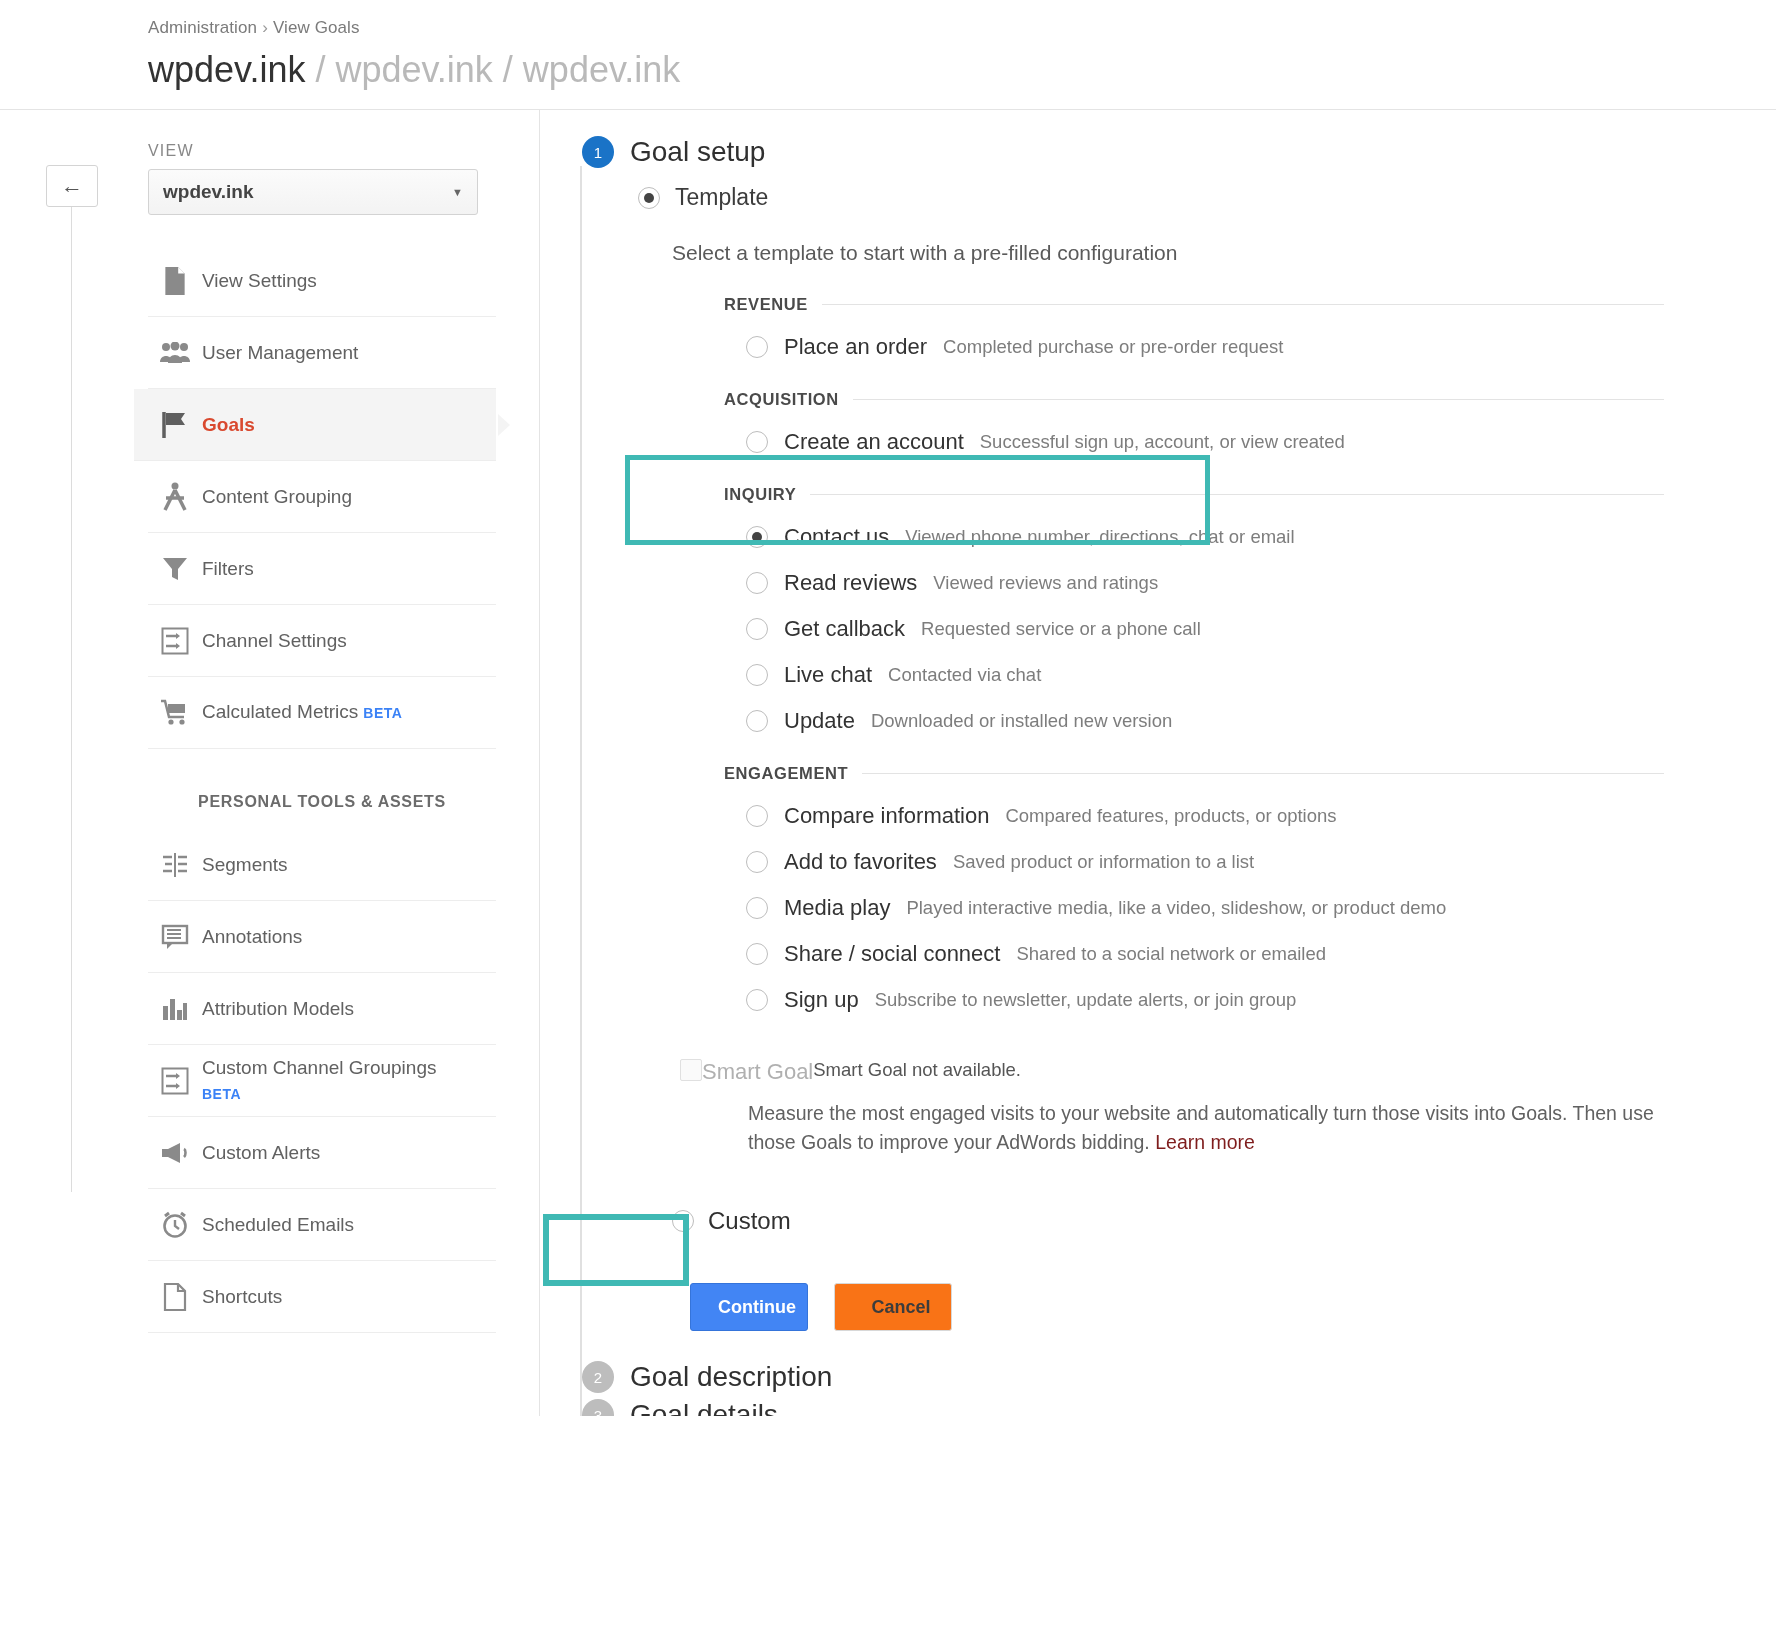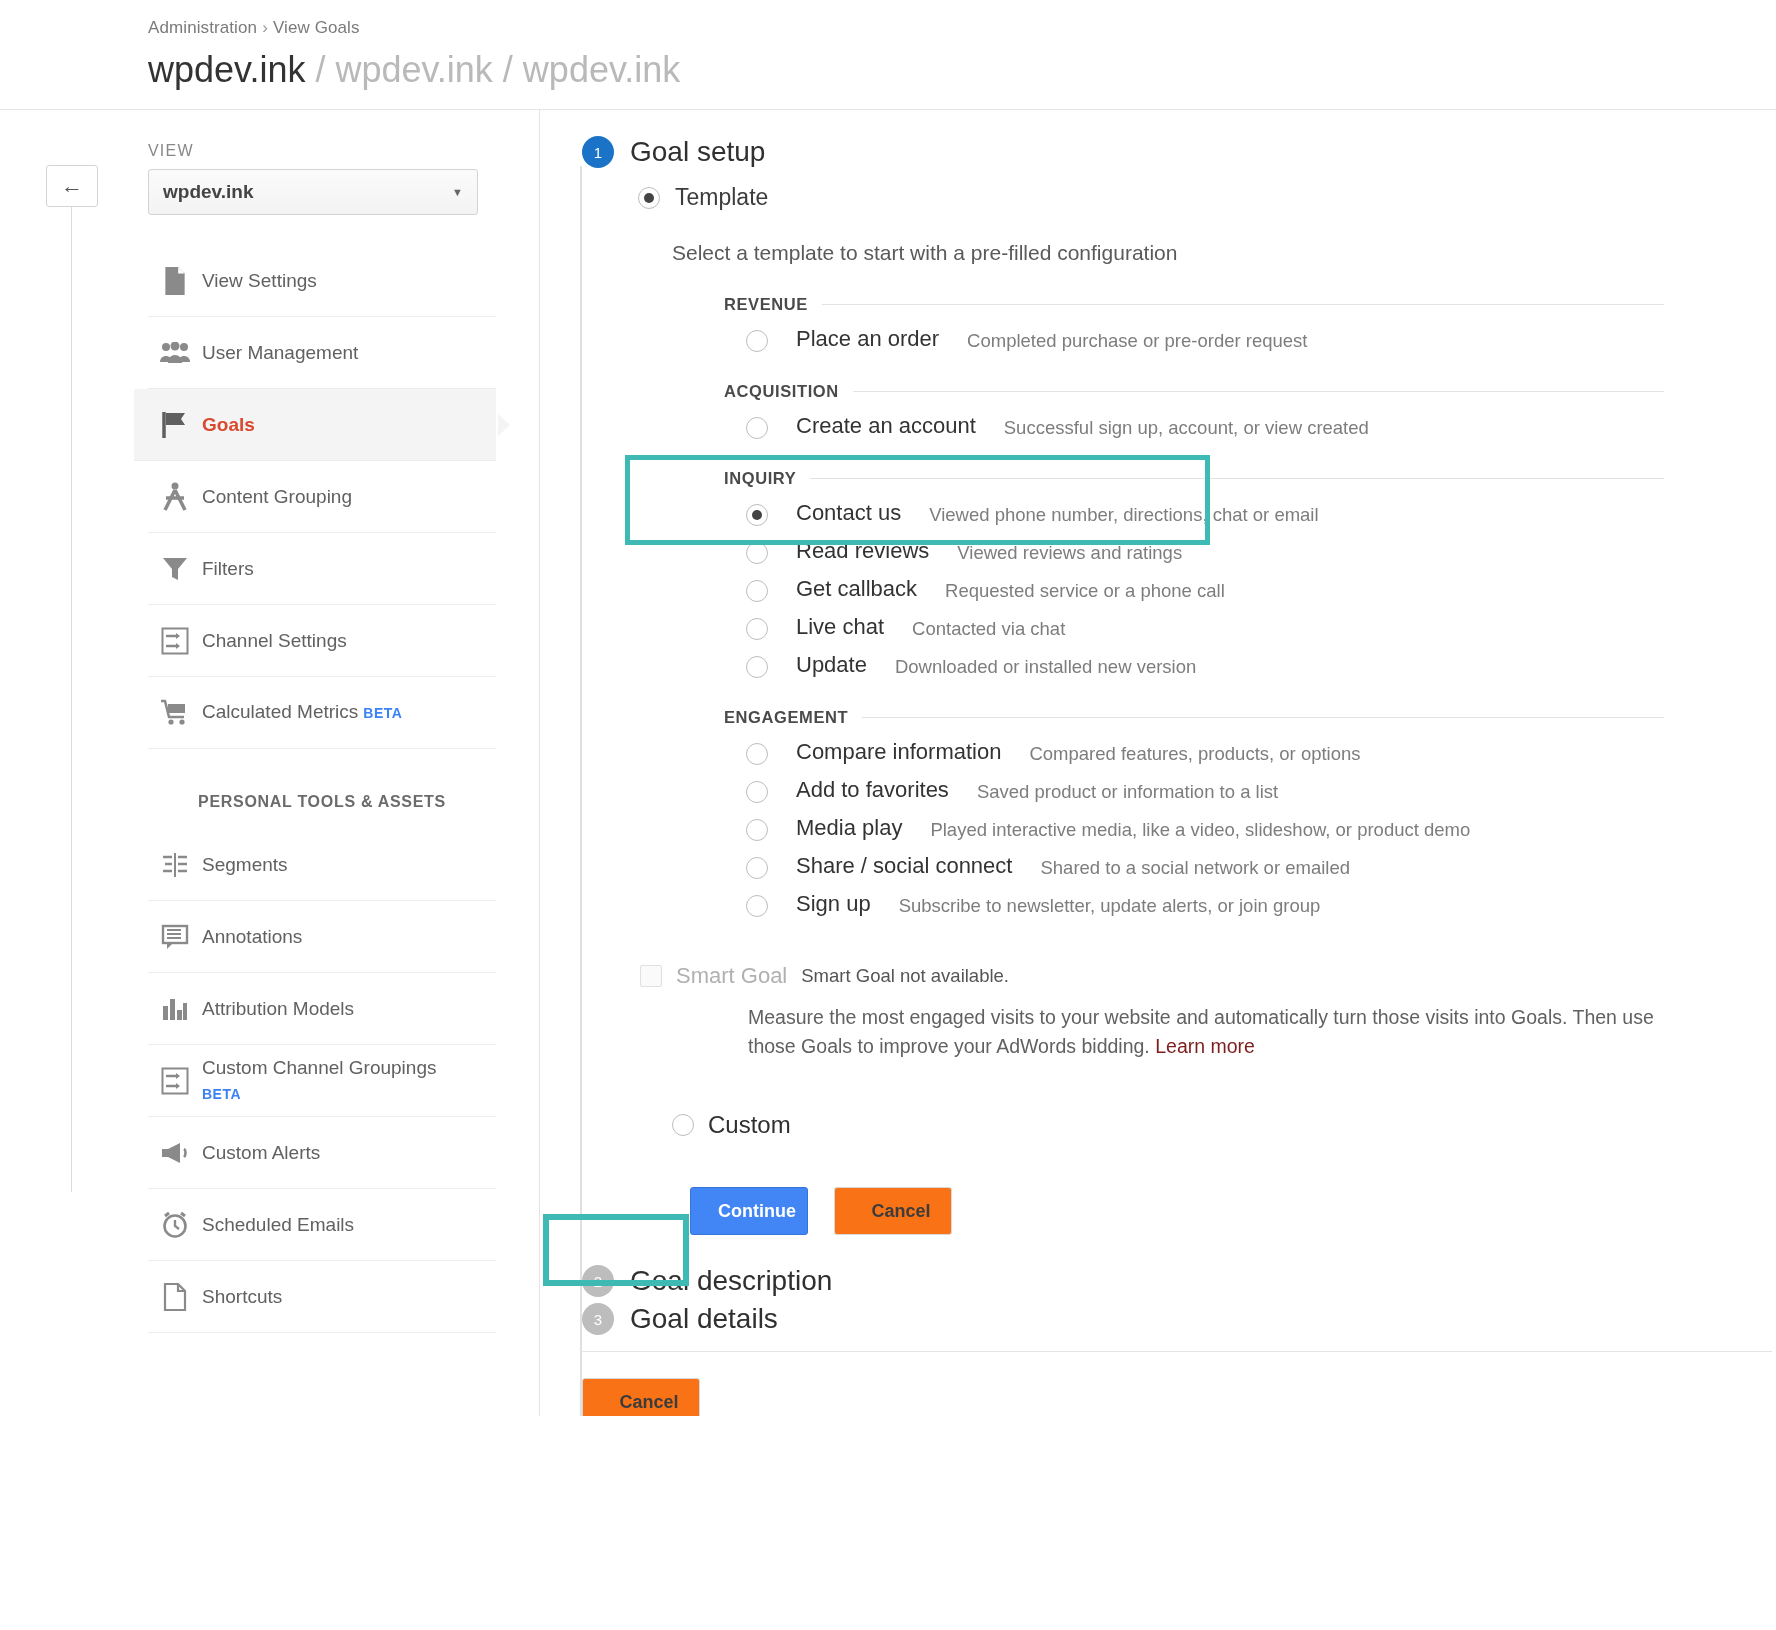--- a/index.html
+++ b/index.html
@@ -98,35 +98,35 @@
   .radio.disabled { border-color:#e0e0e0; border-radius:2px; background:#fafafa; }
 
   .tpl-label { font-size: 23px; color: #3c3c3c; }
   .help-text { font-size: 21px; color: #5a5a5a; margin: 30px 0 0 90px; }
 
   .group { margin-left: 142px; margin-top: 30px; }
   .group-head { display:flex; align-items:center; gap: 14px; width: 940px; }
   .group-head .t { font-size: 16.5px; font-weight: bold; color: #4a4a4a; letter-spacing: .6px; white-space:nowrap; }
   .group-head .ln { flex:1; height:1px; background:#e3e3e3; }
 
-  .opt { display:flex; align-items:flex-end; gap: 28px; margin-top: 12px; margin-left: 22px; }
+  .opt { display:flex; align-items:center; gap: 16px; margin-top: 20px; margin-left: 22px; }
   .opt .name { font-size: 22px; color: #333; }
   .opt .desc { font-size: 18.5px; color: #7d7d7d; }
 
   
   .hl-inquiry {
     position: absolute; left: 625px; top: 455px; width: 585px; height: 90px;
     border: 5px solid #3fb9b4; background: transparent; pointer-events: none; z-index: 5;
   }
   .hl-continue {
     position: absolute; left: 543px; top: 1214px; width: 146px; height: 72px;
     border: 6px solid #3fb9b4; pointer-events: none; z-index: 5;
   }
 
-  .smart-goal-row { margin-left: 58px; margin-top: 46px; display:flex; align-items:center; gap:14px; }
+  .smart-goal-row { margin-left: 98px; margin-top: 46px; display:flex; align-items:flex-start; }
   .smart-para { margin-left: 166px; margin-top: 14px; width: 945px; font-size: 19.5px; line-height: 29px; color: #616161; }
   .link { color: #7f1d1d; cursor: pointer; }
 
   .custom-row { margin-left: 90px; margin-top: 50px; display:flex; align-items:center; gap:14px; }
   .custom-row .name { font-size: 24px; color: #303030; }
 
   .btn-row { margin-left: 108px; margin-top: 48px; display:flex; align-items:center; gap: 26px; }
   .btn {
     font-size: 18px; font-weight: bold; border-radius: 3px; cursor:pointer;
     display:flex; align-items:center; justify-content:center;padding-left:16px;

